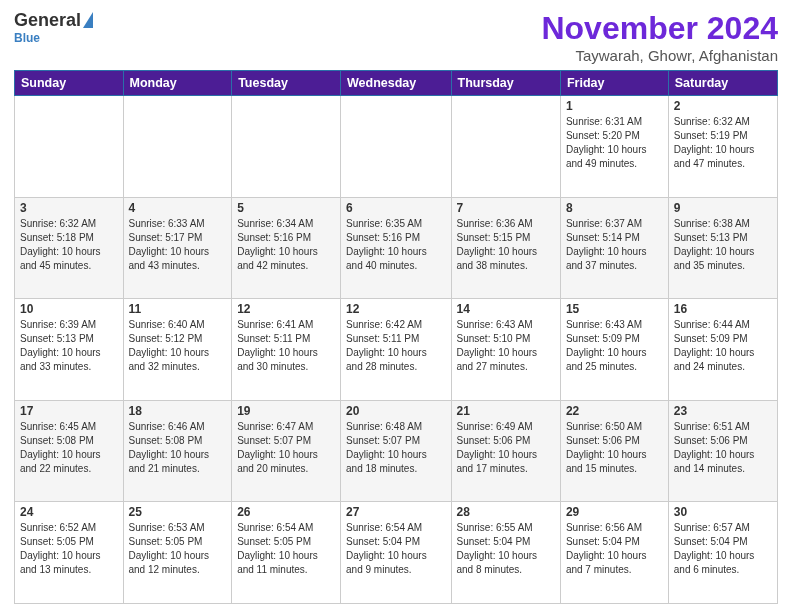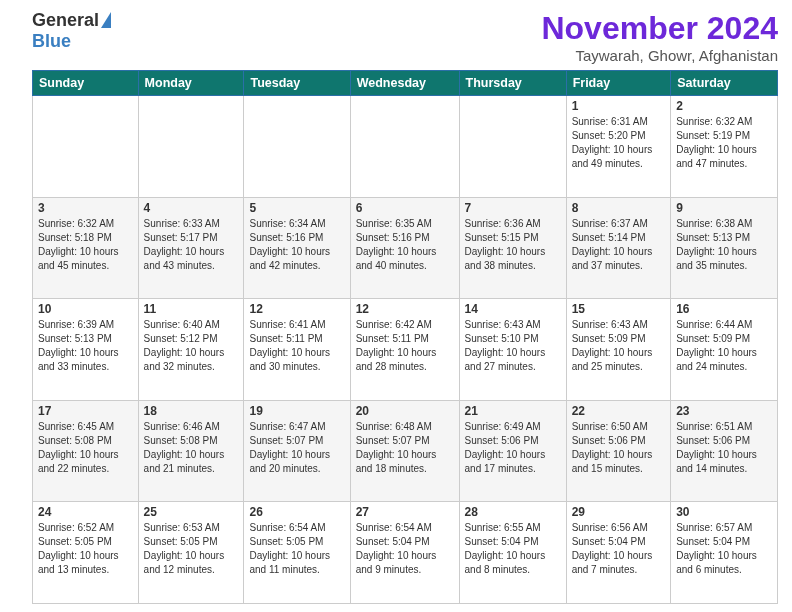--- a/index.html
+++ b/index.html
@@ -8,21 +8,21 @@
       background: #fff;
       width: 792px;
       height: 612px;
       overflow: hidden;
     }
     .page {
       width: 792px;
       height: 612px;
       display: flex;
       flex-direction: column;
-      padding: 10px 14px 8px 32px;
+      padding: 10px 14px 8px 14px;
     }
     .header {
       display: flex;
       justify-content: space-between;
       align-items: flex-start;
       margin-bottom: 6px;
     }
     .logo-area {
       display: flex;
       flex-direction: column;
@@ -31,21 +31,21 @@
     .logo-text {
       display: flex;
       align-items: center;
     }
     .logo-general {
       font-size: 18px;
       font-weight: bold;
       color: #333;
     }
     .logo-blue {
-      font-size: 18px;
+      font-size: 12px;
       font-weight: bold;
       color: #3a7fc1;
     }
     .logo-triangle {
       width: 0;
       height: 0;
       border-left: 10px solid transparent;
       border-bottom: 16px solid #3a7fc1;
       margin-left: 2px;
       margin-bottom: 2px;
@@ -61,21 +61,21 @@
     .subtitle {
       font-size: 15px;
       color: #555;
     }
     .calendar {
       width: 100%;
       border-collapse: collapse;
       flex: 1;
     }
     .calendar thead tr th {
-      background-color: #0f766e;
+      background-color: #4c1d95;
       color: #fff;
       text-align: left;
       padding: 5px 6px;
       font-size: 12.5px;
       font-weight: bold;
       border: 1px solid #2a6fa8;
     }
     .calendar tbody tr td {
       vertical-align: top;
       border: 1px solid #ccc;

